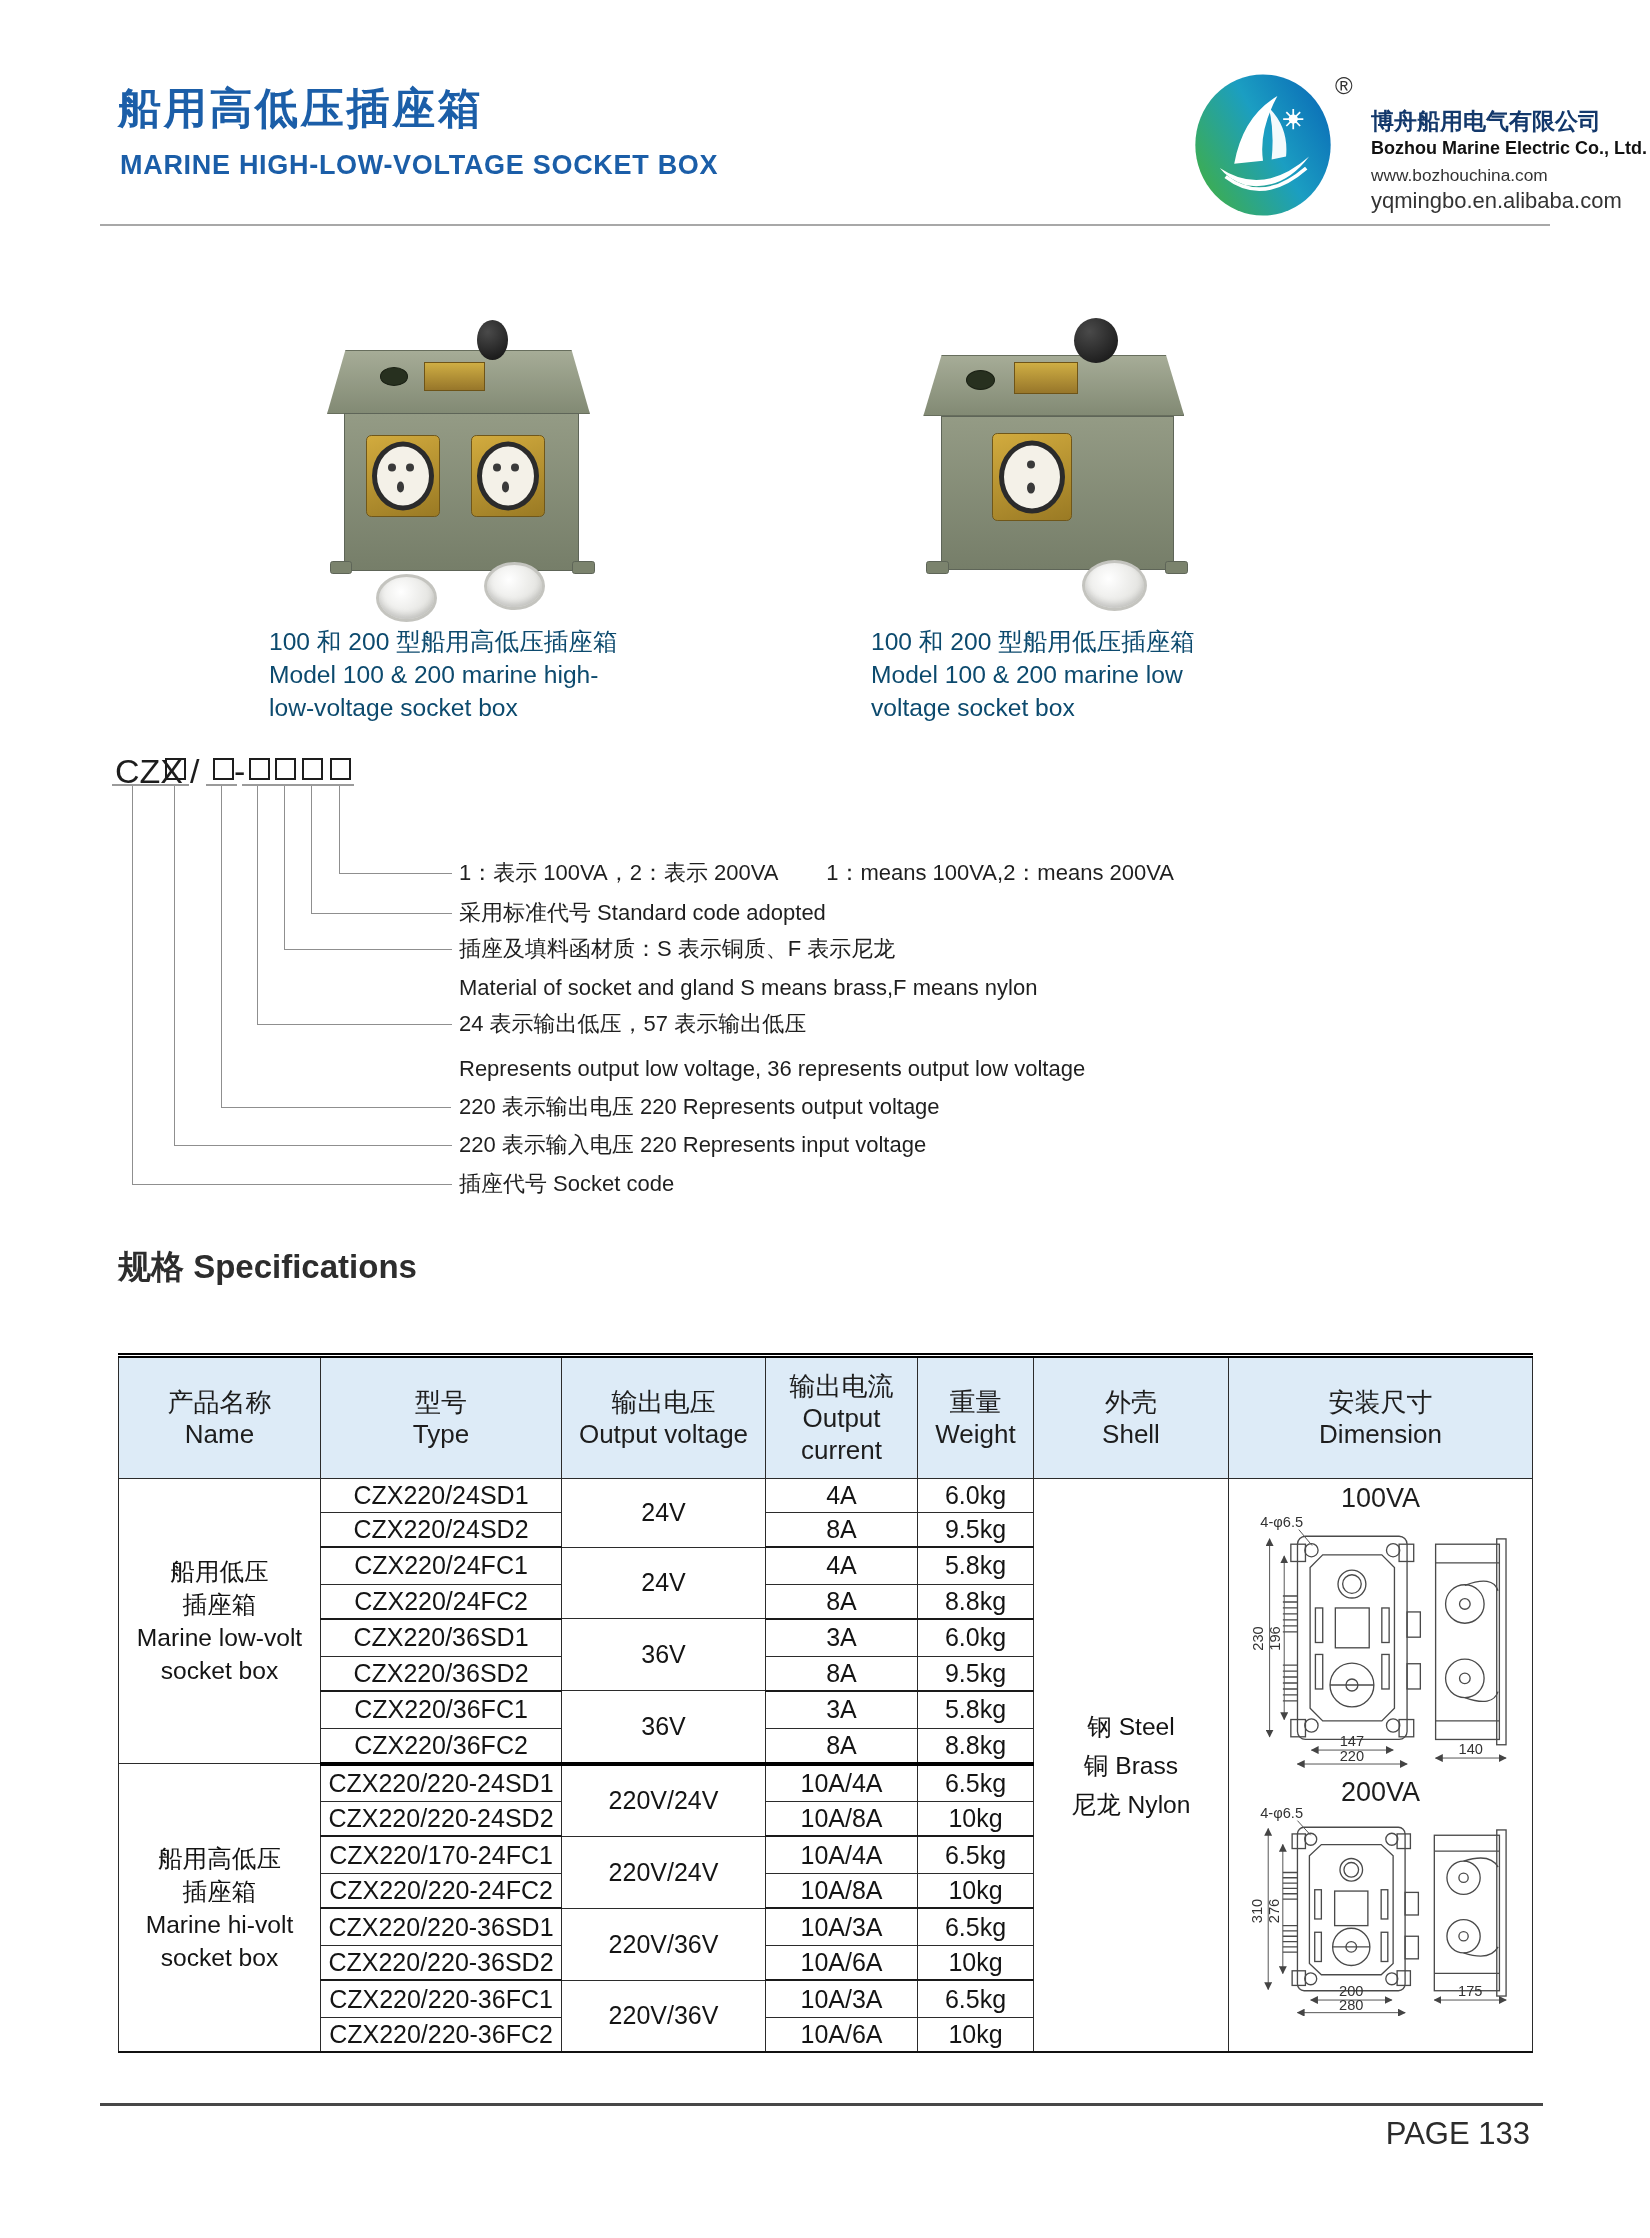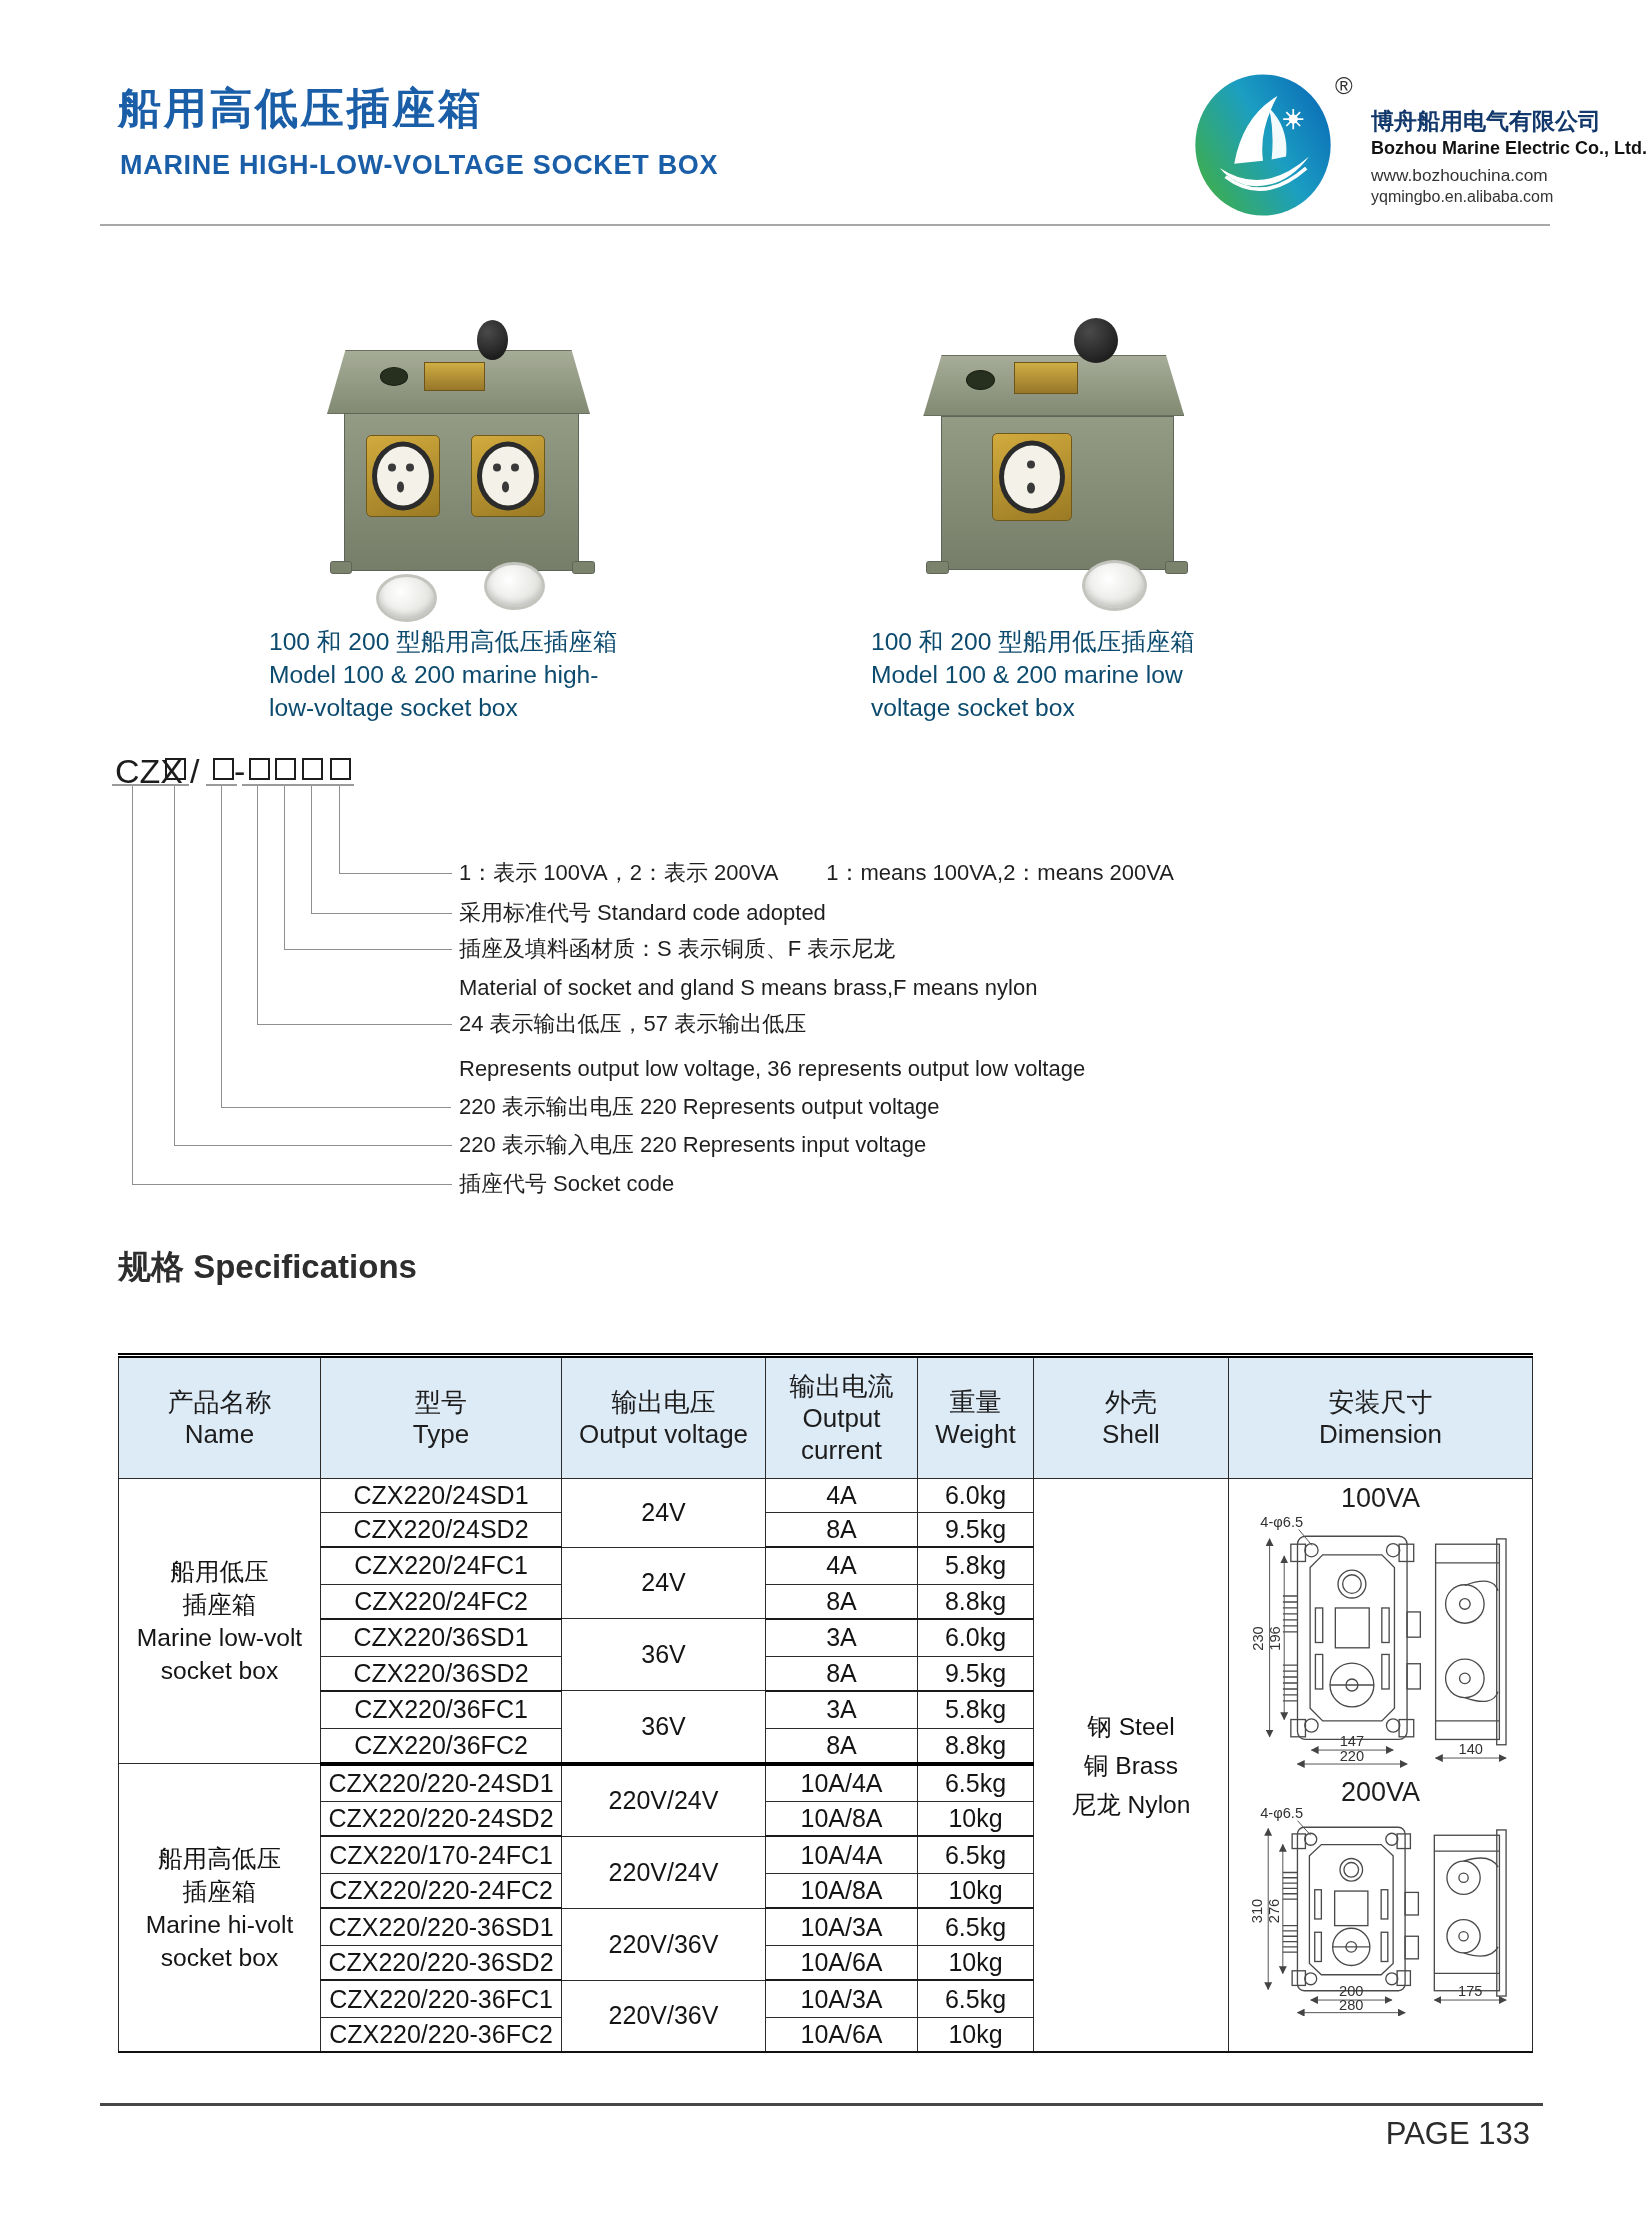--- a/index.html
+++ b/index.html
@@ -9,21 +9,21 @@
 
   
   .title-cn{left:118px;top:80px;font-size:43px;font-weight:bold;color:#1b5ea8;letter-spacing:2.7px;}
   .title-en{left:120px;top:150px;font-size:27px;font-weight:bold;color:#1b5ea8;letter-spacing:0.7px;}
   .head-rule{left:100px;top:224px;width:1450px;height:2px;background:#a8a8a8;}
   .logo-svg{left:1191px;top:69px;width:144px;height:152px;}
   .reg-mark{left:1335px;top:72px;font-size:24px;color:#333;}
   .co-cn{left:1371px;top:106px;font-size:23px;font-weight:bold;color:#13386b;}
   .co-en{left:1371px;top:138px;font-size:18px;font-weight:bold;color:#111;}
   .co-url1{left:1371px;top:165px;font-size:17.3px;color:#333;}
-  .co-url2{left:1371px;top:188px;font-size:16px;color:#333;}
+  .co-url2{left:1371px;top:188px;font-size:22px;color:#333;}
 
   
   .photo{width:286px;height:319px;}
   .photo .part{position:absolute;box-sizing:border-box;}
   .lid{background:linear-gradient(180deg,#a6ac97,#828a74);border:1.3px solid #676e5d;
        clip-path:polygon(7% 0,93% 0,100% 100%,0 100%);}
   .bodybox{background:linear-gradient(180deg,#949b85,#767e69);border:1.3px solid #5e6558;}
   .knob{background:radial-gradient(circle at 35% 30%,#4a4a4a,#101010);border-radius:50%;}
   .btn{background:#27301f;border-radius:50%;border:1.3px solid #1a2014;}
   .plate-label{background:linear-gradient(180deg,#cfae44,#97762a);border:1.3px solid #6e5418;}

